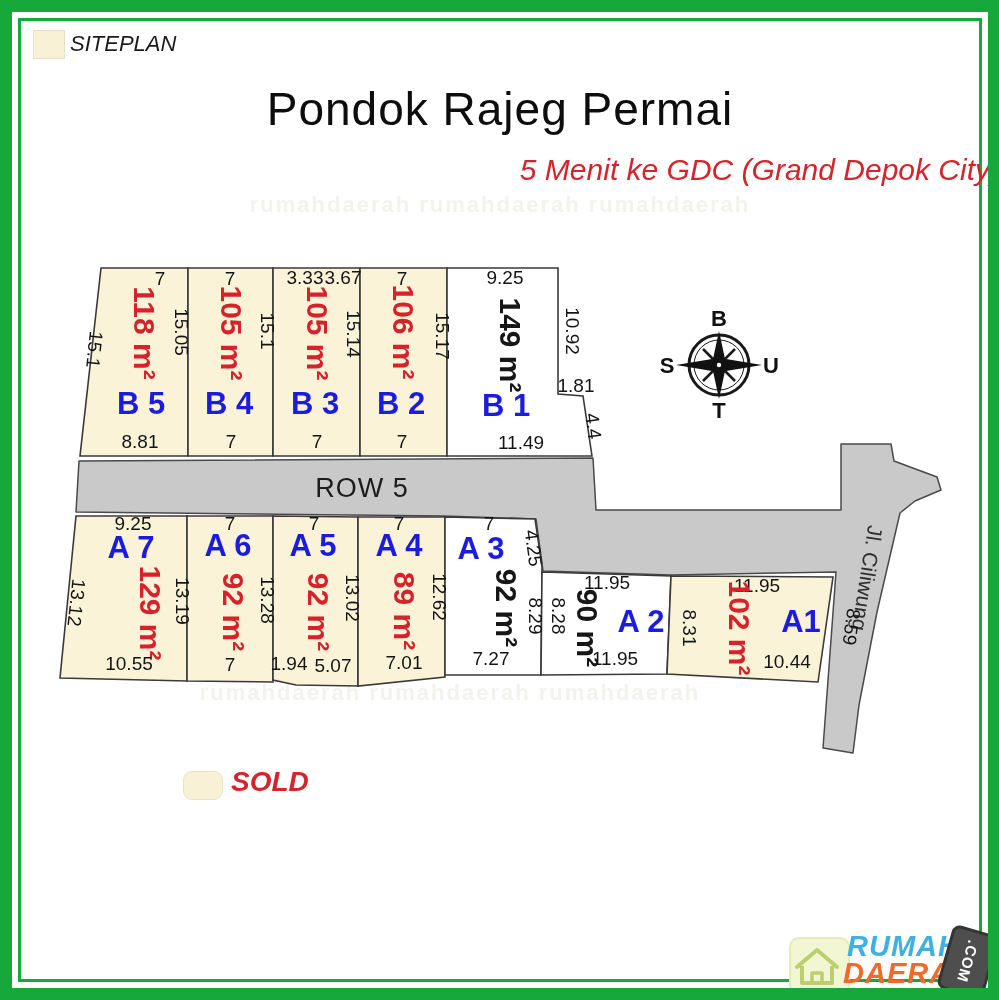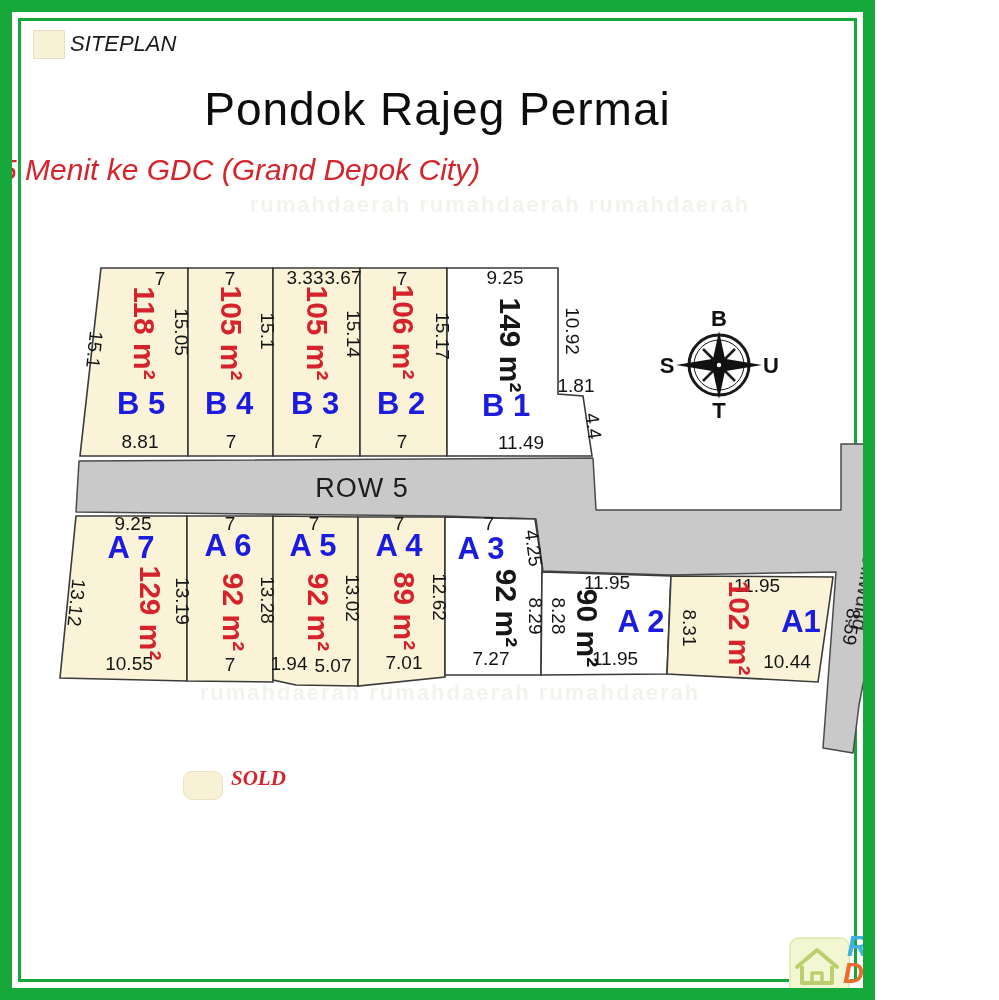--- a/index.html
+++ b/index.html
@@ -1,39 +1,39 @@
 <!DOCTYPE html>
 <html><head>
 <meta charset="utf-8">
 <style>
   html,body{margin:0;padding:0;background:#fff;}
-  #page{position:relative;width:875px;height:1000px;background:#ffffff;overflow:hidden;
-        font-family:"Liberation Sans",sans-serif;}
+  #page{position:relative;width:970px;height:1000px;background:#ffffff;overflow:hidden;
+        font-family:"Liberation Sans",sans-serif;padding-left:30px;}
   
   .outer-frame{position:absolute;inset:0;border:12px solid #17a83c;pointer-events:none;z-index:60;}
   .inner-frame{position:absolute;inset:18px;border:3px solid #17a83c;pointer-events:none;z-index:5;}
   
   .siteplan-swatch{position:absolute;left:33px;top:30px;width:30px;height:27px;background:#f8f1d6;border:1px solid #e6dfc3;z-index:10;}
   .siteplan-label{position:absolute;left:70px;top:30px;height:27px;line-height:27px;font-style:italic;font-size:22px;color:#1a1a1a;z-index:10;}
   .title{position:absolute;left:0;right:0;top:82px;text-align:center;font-size:46px;font-weight:normal;color:#0d0d0d;letter-spacing:1px;z-index:10;}
-  .subtitle{position:absolute;left:0;right:0;top:153px;text-align:left;font-size:30px;font-style:italic;color:#d5242b;z-index:10;}
+  .subtitle{position:absolute;left:0;right:0;top:153px;text-align:right;font-size:30px;font-style:italic;color:#d5242b;z-index:10;}
   
   svg.map{position:absolute;left:0;top:0;z-index:8;}
   svg.map text{text-anchor:middle;font-family:"Liberation Sans",sans-serif;}
   .dim{font-size:19px;fill:#141414;}
   .area{font-size:30px;font-weight:bold;fill:#d6232b;}
   .area-bk{font-size:30px;font-weight:bold;fill:#161616;}
   .pid{font-size:31px;font-weight:bold;fill:#1c1cdf;}
   .roadlbl{font-size:27px;fill:#1c1c1c;letter-spacing:1px;}
   .street{font-size:21px;fill:#2e2e2e;}
   .cmp{font-size:22px;font-weight:bold;fill:#111;}
   .wm{font-size:22px;font-weight:bold;fill:#f3f3ee;letter-spacing:2px;}
   
   .sold-swatch{position:absolute;left:183px;top:771px;width:38px;height:27px;background:#f8f1d6;border:1px solid #eae2c5;border-radius:9px;z-index:10;}
-  .sold-label{position:absolute;left:231px;top:766px;font-size:21px;font-weight:bold;font-style:italic;color:#d5242b;z-index:10;font-family:Liberation Serif, serif;}
+  .sold-label{position:absolute;left:231px;top:766px;font-size:28px;font-weight:bold;font-style:italic;color:#d5242b;z-index:10;}
   
   .logo-tile{position:absolute;left:789px;top:937px;width:57px;height:54px;background:#f3f6d2;border:2px solid #e3ebb6;border-radius:10px;z-index:20;}
   .logo-word1{position:absolute;left:847px;top:930px;font-size:29px;font-weight:bold;font-style:italic;color:#3fb0e0;letter-spacing:1px;z-index:21;}
   .logo-word2{position:absolute;left:843px;top:957px;font-size:29px;font-weight:bold;font-style:italic;color:#ef6b2d;letter-spacing:1px;z-index:21;}
   .logo-badge{position:absolute;left:944px;top:929px;width:42px;height:60px;background:#4e4e4e;border:3px solid #353535;border-radius:8px;
               transform:rotate(16deg);display:flex;align-items:center;justify-content:center;z-index:22;}
   .logo-badge span{writing-mode:vertical-rl;color:#fff;font-weight:bold;font-size:15px;letter-spacing:1px;}
 </style>
 </head>
 <body>

